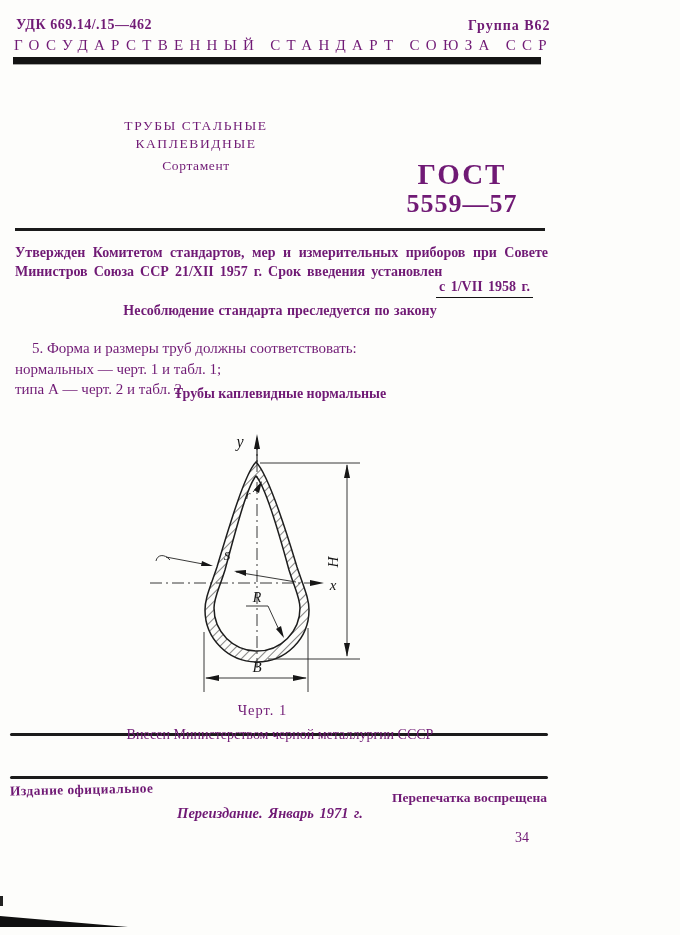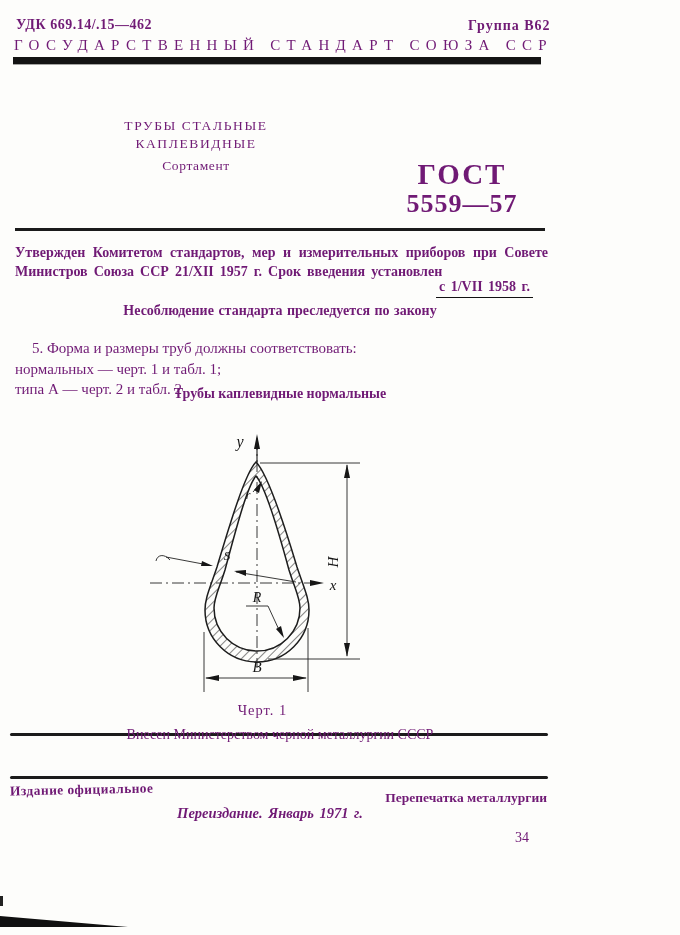--- a/index.html
+++ b/index.html
@@ -148,21 +148,21 @@
     <polygon points="262,481 259,493 254,490" fill="#161616"></polygon>
   </svg>
 
   <div class="abs fig-caption">Черт. 1</div>
 
   <div class="abs rule rule-f1"></div>
   <div class="abs submitted">Внесен Министерством черной металлургии СССР</div>
   <div class="abs rule rule-f2"></div>
 
   <div class="abs edition">Издание официальное</div>
-  <div class="abs reprint">Перепечатка металлургии</div>
+  <div class="abs reprint">Перепечатка воспрещена</div>
   <div class="abs reissue">Переиздание. Январь 1971 г.</div>
 
   <div class="abs pagenum">34</div>
 
   <div class="abs edge-mark"></div>
   <div class="abs wedge"></div>
 
 </div>
 
 </body></html>

